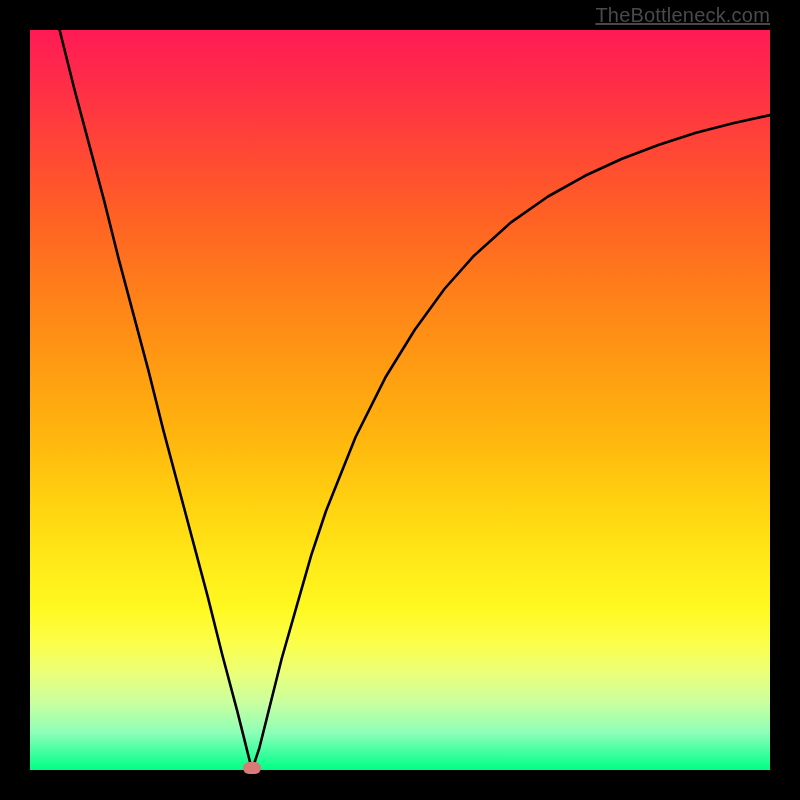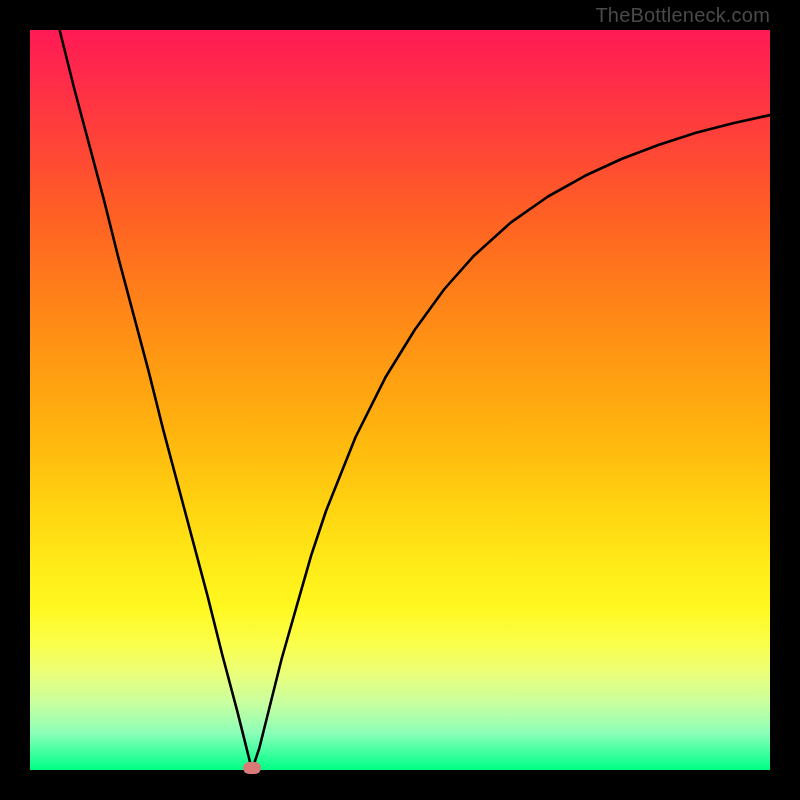--- a/index.html
+++ b/index.html
@@ -60,20 +60,21 @@
     background: #d87b78;
   }
   .attribution {
     position: absolute;
     top: 4px;
     right: 30px;
     color: #4a4a4a;
     font-size: 20px;
     letter-spacing: 0.2px;
     user-select: none;
+    text-decoration: underline;
   }
 </style>
 </head>
 <body>
 
 <div class="frame">
 
   <div class="attribution">TheBottleneck.com</div>
 
   <div class="plot">

